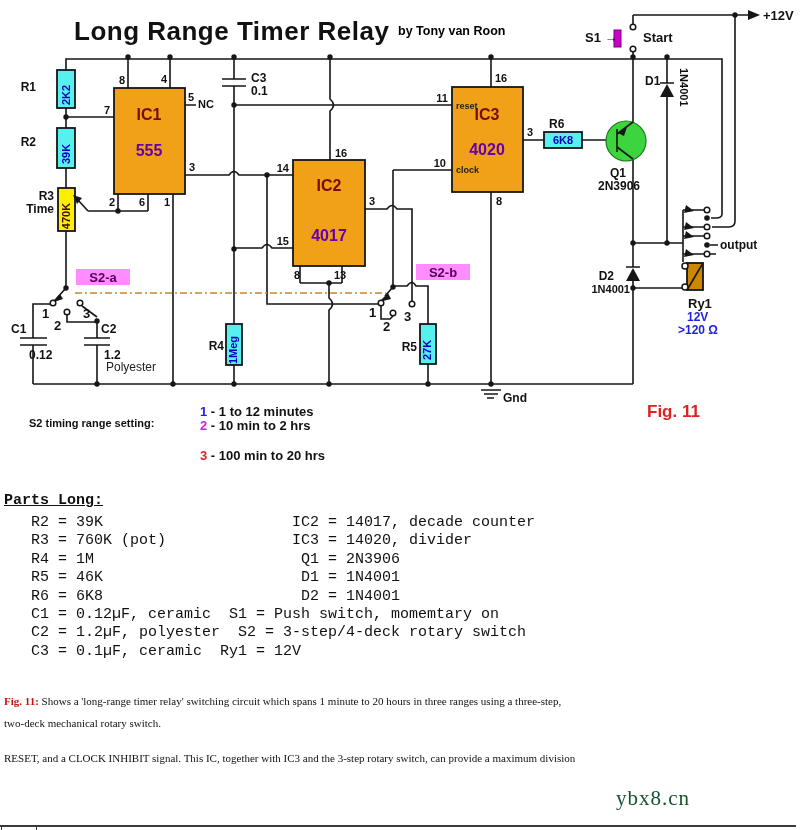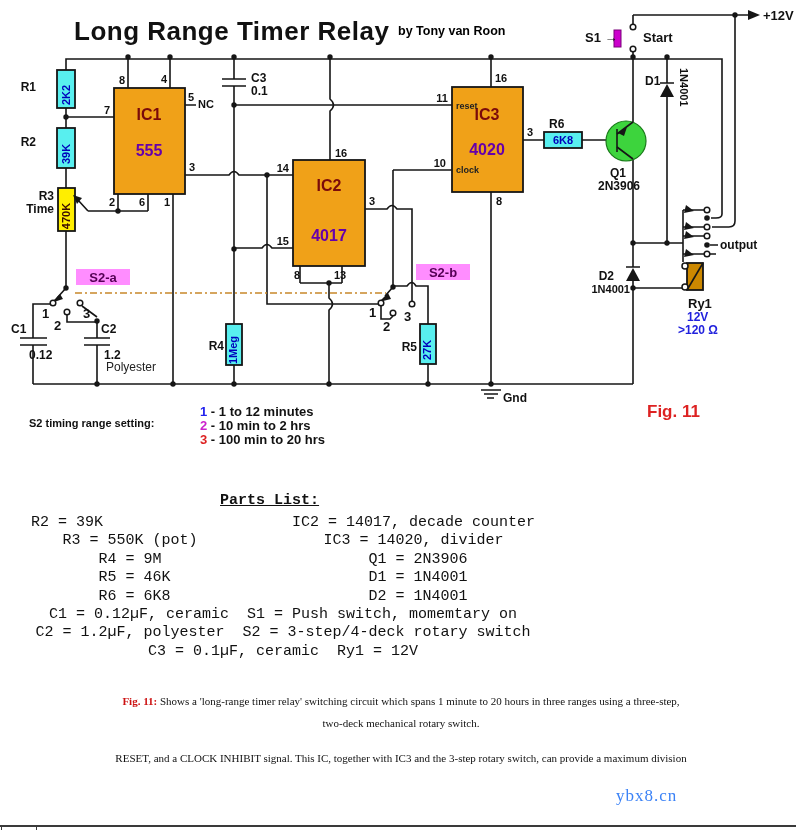--- a/index.html
+++ b/index.html
@@ -1,17 +1,17 @@
 <!DOCTYPE html>
 <html><head>
 <meta charset="utf-8">
 <style>
   html,body{margin:0;padding:0;background:#fff;}
   #page{position:relative;width:796px;height:830px;background:#ffffff;overflow:hidden;
-        font-family:"Liberation Sans",sans-serif;color:#111;text-align:center;}
+        font-family:"Liberation Sans",sans-serif;color:#111;}
   .abs{position:absolute;}
   #title{left:74px;top:16px;font-size:26px;font-weight:bold;letter-spacing:.5px;color:#111;}
   #byline{left:398px;top:24px;font-size:12.5px;font-weight:600;color:#000000;}
   svg text{font-family:"Liberation Sans",sans-serif;fill:#111;}
   .t11{font-size:11px;font-weight:bold;}
   .t12{font-size:12px;font-weight:bold;}
   .t13{font-size:13px;font-weight:bold;}
   .t9{font-size:9px;font-weight:bold;fill:#222;}
   .icname{font-size:16px;font-weight:bold;fill:#7a0a0a;}
   .icnum{font-size:16px;font-weight:bold;fill:#6600aa;}
@@ -32,21 +32,21 @@
   .trow{left:200px;font-size:13px;font-weight:bold;white-space:pre;}
   
   #parts{left:4px;top:492px;font-family:"Liberation Mono",monospace;font-size:15px;color:#111;}
   #parts .pl-title{font-weight:bold;text-decoration:underline;margin-bottom:5px;}
   #parts .pl-line{white-space:pre;line-height:18.4px;}
   
   .para{left:4px;width:794px;font-family:"Liberation Serif",serif;font-size:11px;line-height:22.4px;color:#111;}
   #p1{top:690px;}
   #p2{top:747px;}
   .figref{color:#cc1111;font-weight:bold;}
-  #watermark{left:616px;top:786px;font-family:"Liberation Serif",serif;font-size:17px;color:#3b82f6;letter-spacing:1px;}
+  #watermark{left:616px;top:786px;font-family:"Liberation Serif",serif;font-size:21px;color:#14532d;letter-spacing:1px;}
   #bottom-rule{left:0;top:825px;width:800px;border-top:2px solid #3a3a3a;height:0;}
   #bottom-box{left:1px;top:826px;width:34px;height:3px;border:1px solid #3a3a3a;}
 </style>
 </head>
 <body>
 
 <div id="page">
 
   <div class="abs" id="title">Long Range Timer Relay</div>
   <div class="abs" id="byline">by Tony van Roon</div>
@@ -288,27 +288,27 @@
     <g>
       <text class="t12" x="503" y="402">Gnd</text>
     </g>
 
     <text class="fig" x="647" y="417">Fig. 11</text>
   </svg>
 
   <div class="abs" id="timing-head">S2 timing range setting:</div>
   <div class="abs trow" style="top:404px"><span style="color:#2222ee">1</span><span> - 1 to 12 minutes</span></div>
   <div class="abs trow" style="top:418px"><span style="color:#cc22cc">2</span><span> - 10 min to 2 hrs</span></div>
-  <div class="abs trow" style="top:432px"><span style="color:#dd2222">3</span><span> - 100 min to 20 hrs</span></div>
+  <div class="abs trow" style="top:448px"><span style="color:#dd2222">3</span><span> - 100 min to 20 hrs</span></div>
 
   <div class="abs" id="parts">
-    <div class="pl-title">Parts List:</div>
+    <div class="pl-title">Parts Long:</div>
     <div class="pl-line">   R2 = 39K                     IC2 = 14017, decade counter</div>
-    <div class="pl-line">   R3 = 550K (pot)              IC3 = 14020, divider</div>
-    <div class="pl-line">   R4 = 9M                       Q1 = 2N3906</div>
+    <div class="pl-line">   R3 = 760K (pot)              IC3 = 14020, divider</div>
+    <div class="pl-line">   R4 = 1M                       Q1 = 2N3906</div>
     <div class="pl-line">   R5 = 46K                      D1 = 1N4001</div>
     <div class="pl-line">   R6 = 6K8                      D2 = 1N4001</div>
     <div class="pl-line">   C1 = 0.12µF, ceramic  S1 = Push switch, momemtary on</div>
     <div class="pl-line">   C2 = 1.2µF, polyester  S2 = 3-step/4-deck rotary switch</div>
     <div class="pl-line">   C3 = 0.1µF, ceramic  Ry1 = 12V</div>
   </div>
 
   <div class="abs para" id="p1">
     <div><span class="figref">Fig. 11:</span><span> Shows a 'long-range timer relay' switching circuit which spans 1 minute to 20 hours in three ranges using a three-step,</span></div>
     <div>two-deck mechanical rotary switch.</div>

